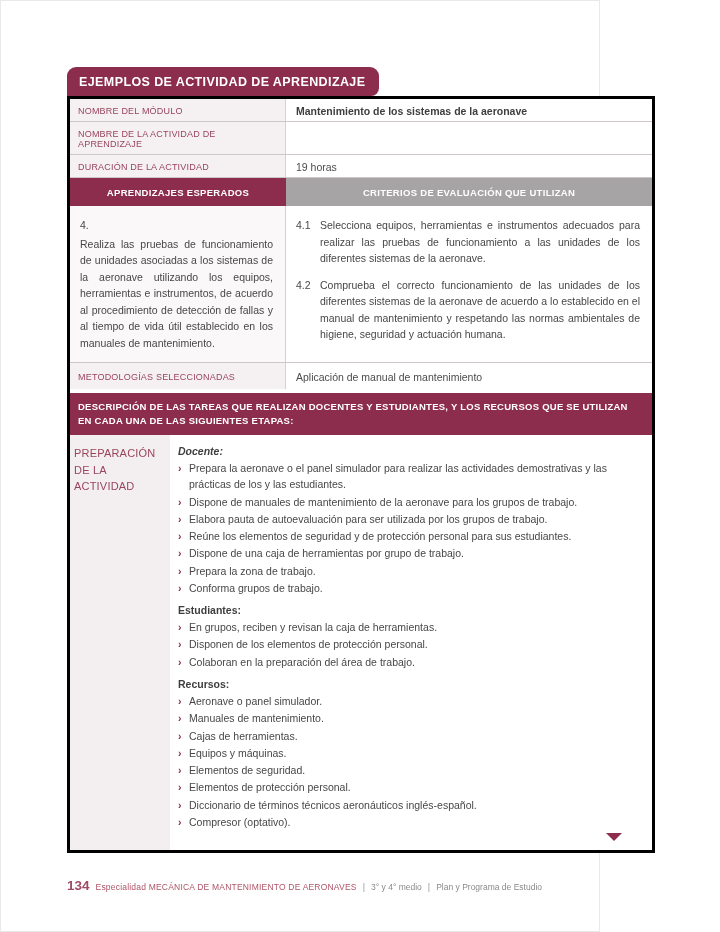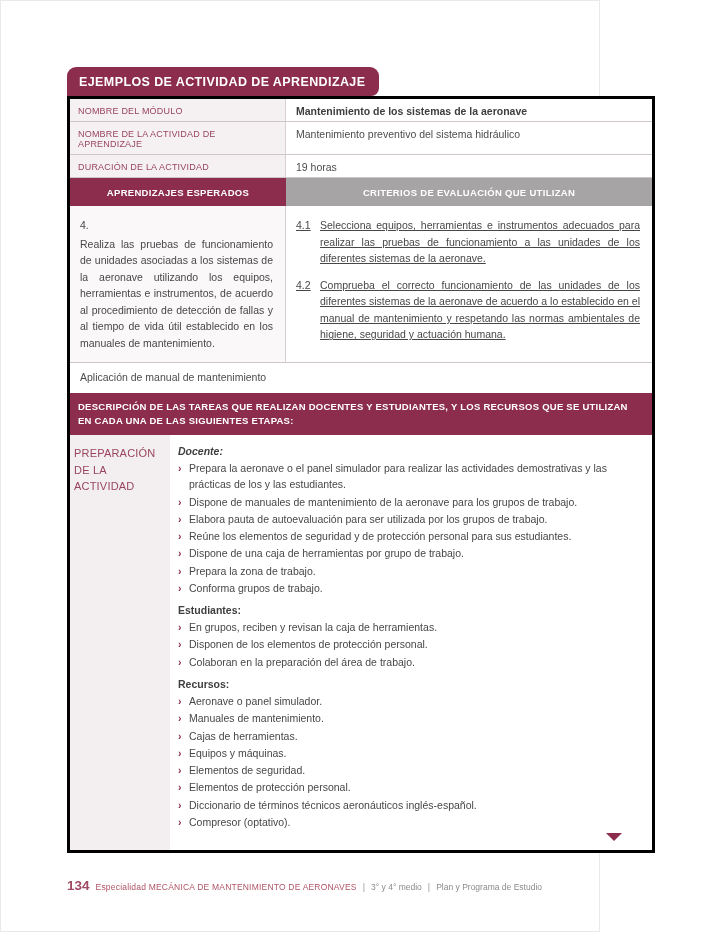--- a/index.html
+++ b/index.html
@@ -67,21 +67,21 @@
   .content-row { display:flex; }
   .left-col {
     width:216px; flex:0 0 216px;
     background:#fbf8f9;
     border-right:1px solid #d9ced2;
     padding:11px 12px 10px 10px;
     font-size:10.5px; line-height:1.58;
     text-align:justify;
   }
   .ae-number { margin-bottom:2px; }
-  .right-col { flex:1; padding:11px 12px 10px 10px; font-size:10.5px; line-height:1.58;text-decoration:underline; }
+  .right-col { flex:1; padding:11px 12px 10px 10px; font-size:10.5px; line-height:1.58; }
   .criterio { display:flex; margin-bottom:10px; }
   .criterio:last-child { margin-bottom:0; }
   .cnum { flex:0 0 24px; }
   .ctext { flex:1; text-align:justify; }
 
   
   .info-row.metodologias { border-bottom:none; border-top:1px solid #cfc6c9; min-height:27px; }
   .info-row.metodologias .cell-label { padding-top:9px; }
   .info-row.metodologias .cell-value { padding-top:8px; }
 
@@ -139,21 +139,20 @@
     <div class="title-badge">EJEMPLOS DE ACTIVIDAD DE APRENDIZAJE</div>
 
     <div class="doc-table">
 
       <div class="info-row">
         <div class="cell-label">NOMBRE DEL MÓDULO</div>
         <div class="cell-value bold">Mantenimiento de los sistemas de la aeronave</div>
       </div>
       <div class="info-row">
         <div class="cell-label">NOMBRE DE LA ACTIVIDAD DE APRENDIZAJE</div>
-        <div class="cell-value">Mantenimiento preventivo del sistema hidráulico</div>
       </div>
       <div class="info-row">
         <div class="cell-label">DURACIÓN DE LA ACTIVIDAD</div>
         <div class="cell-value">19 horas</div>
       </div>
 
       <div class="col-header-row">
         <div class="col-header maroon">APRENDIZAJES ESPERADOS</div>
         <div class="col-header gray">CRITERIOS DE EVALUACIÓN QUE UTILIZAN</div>
       </div>
@@ -169,20 +168,21 @@
             <span class="ctext">Selecciona equipos, herramientas e instrumentos adecuados para realizar las pruebas de funcionamiento a las unidades de los diferentes sistemas de la aeronave.</span>
           </div>
           <div class="criterio">
             <span class="cnum">4.2</span>
             <span class="ctext">Comprueba el correcto funcionamiento de las unidades de los diferentes sistemas de la aeronave de acuerdo a lo establecido en el manual de mantenimiento y respetando las normas ambientales de higiene, seguridad y actuación humana.</span>
           </div>
         </div>
       </div>
 
       <div class="info-row metodologias">
+        <div class="cell-label">METODOLOGÍAS SELECCIONADAS</div>
         <div class="cell-value">Aplicación de manual de mantenimiento</div>
       </div>
 
       <div class="band-gap"></div>
 
       <div class="desc-band">DESCRIPCIÓN DE LAS TAREAS QUE REALIZAN DOCENTES Y ESTUDIANTES, Y LOS RECURSOS QUE SE UTILIZAN EN CADA UNA DE LAS SIGUIENTES ETAPAS:</div>
 
       <div class="prep-row">
         <div class="prep-label">PREPARACIÓN DE LA ACTIVIDAD</div>
         <div class="prep-content">

